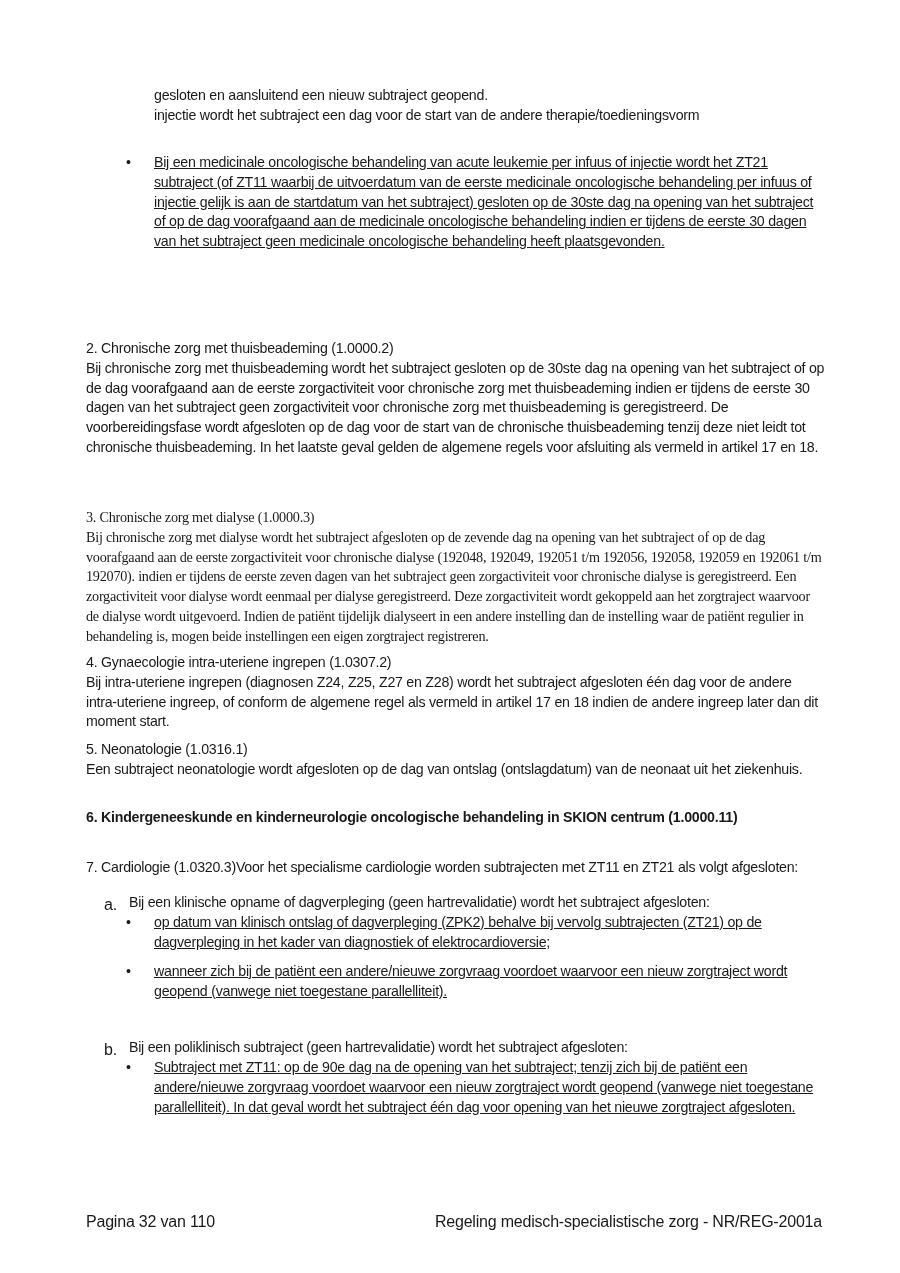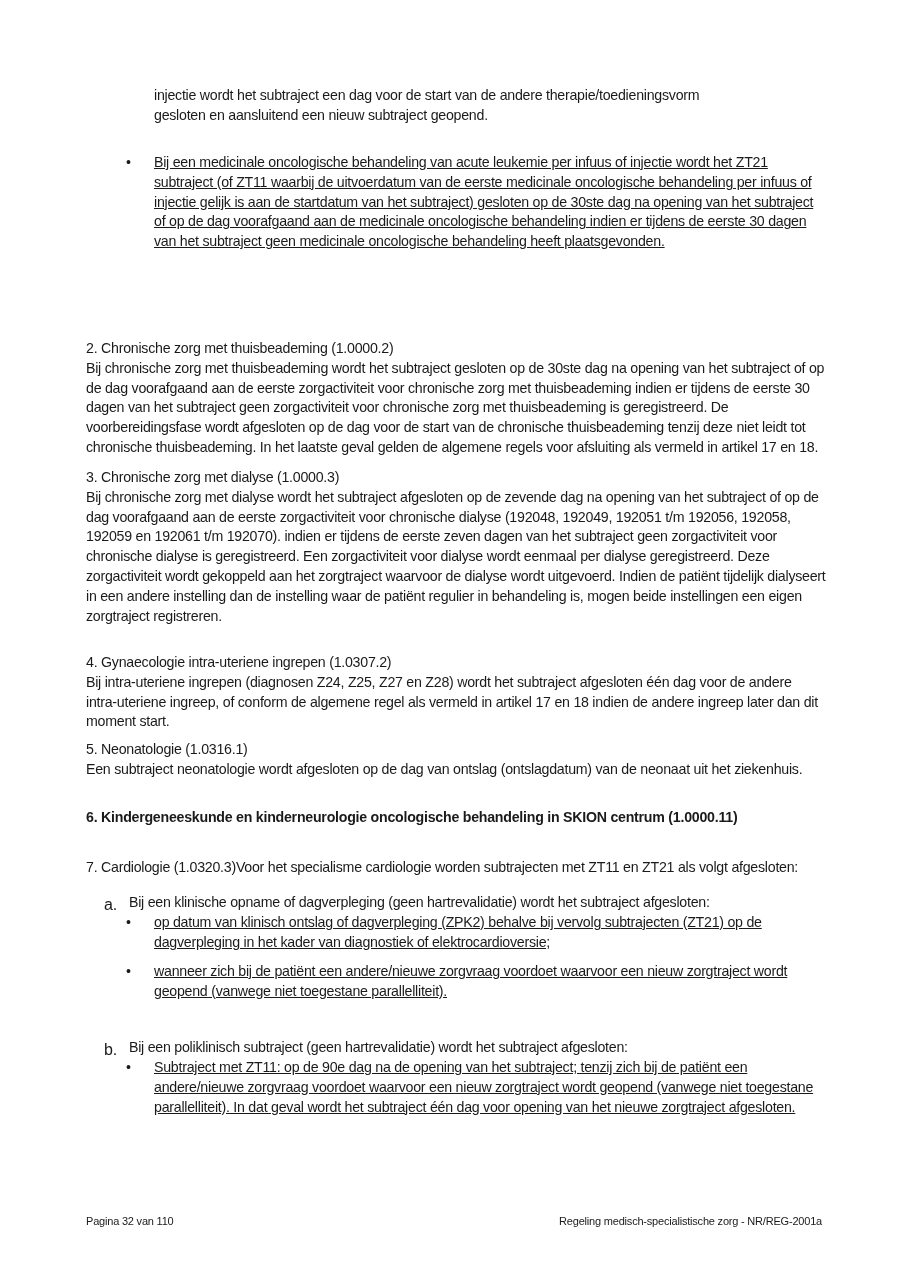--- a/index.html
+++ b/index.html
@@ -10,45 +10,45 @@
   .block { position: absolute; left: 86px; width: 740px; margin-top: 12px; }
   .para { margin: 0; }
   .indent-cont { position: absolute; left: 154px; width: 660px; }
   .bullet-row { position: absolute; left: 126px; width: 700px; }
   .bullet { position: absolute; left: 0; top: 0; width: 20px; }
   .bullet-text { position: absolute; left: 28px; width: 660px; text-decoration: underline; }
   .alpha-row { position: absolute; left: 104px; width: 720px; }
   .alpha-mark { position: absolute; left: 0; top: 2px; font-size: 16px; }
   .alpha-text { position: absolute; left: 25px; width: 700px; }
   .sub-bullet-row { position: absolute; left: 126px; width: 700px; }
-  .footer { position: absolute; top: 1212px; font-size: 11px; letter-spacing: -0.2px; }
+  .footer { position: absolute; top: 1212px; font-size: 16px; letter-spacing: -0.2px; }
   .footer-left { left: 86px; }
   .footer-right { right: 78px; }
 </style>
 </head>
 <body>
 
 <div class="page txt">
 
   <div class="indent-cont" style="top:86px;">
+    <div>gesloten en aansluitend een nieuw subtraject geopend.</div>
     <div>injectie wordt het subtraject een dag voor de start van de andere therapie/toedieningsvorm</div>
-    <div>gesloten en aansluitend een nieuw subtraject geopend.</div>
   </div>
 
   <div class="bullet-row" style="top:153px;">
     <span class="bullet">•</span>
     <div class="bullet-text">Bij een medicinale oncologische behandeling van acute leukemie per infuus of injectie wordt het ZT21 subtraject (of ZT11 waarbij de uitvoerdatum van de eerste medicinale oncologische behandeling per infuus of injectie gelijk is aan de startdatum van het subtraject) gesloten op de 30ste dag na opening van het subtraject of op de dag voorafgaand aan de medicinale oncologische behandeling indien er tijdens de eerste 30 dagen van het subtraject geen medicinale oncologische behandeling heeft plaatsgevonden.</div>
   </div>
 
   <div class="block" style="top:327px;">
     <p class="para">2. Chronische zorg met thuisbeademing (1.0000.2)</p>
     <p class="para">Bij chronische zorg met thuisbeademing wordt het subtraject gesloten op de 30ste dag na opening van het subtraject of op de dag voorafgaand aan de eerste zorgactiviteit voor chronische zorg met thuisbeademing indien er tijdens de eerste 30 dagen van het subtraject geen zorgactiviteit voor chronische zorg met thuisbeademing is geregistreerd. De voorbereidingsfase wordt afgesloten op de dag voor de start van de chronische thuisbeademing tenzij deze niet leidt tot chronische thuisbeademing. In het laatste geval gelden de algemene regels voor afsluiting als vermeld in artikel 17 en 18.</p>
   </div>
 
-  <div class="block" style="top:456px;">
+  <div class="block" style="top:496px;font-family:Liberation Serif, serif;">
     <p class="para">3. Chronische zorg met dialyse (1.0000.3)</p>
     <p class="para">Bij chronische zorg met dialyse wordt het subtraject afgesloten op de zevende dag na opening van het subtraject of op de dag voorafgaand aan de eerste zorgactiviteit voor chronische dialyse (192048, 192049, 192051 t/m 192056, 192058, 192059 en 192061 t/m 192070).  indien er tijdens de eerste zeven dagen van het subtraject geen zorgactiviteit voor chronische dialyse is geregistreerd. Een zorgactiviteit voor dialyse wordt eenmaal per dialyse geregistreerd. Deze zorgactiviteit wordt gekoppeld aan het zorgtraject waarvoor de dialyse wordt uitgevoerd. Indien de patiënt tijdelijk dialyseert in een andere instelling dan de instelling waar de patiënt regulier in behandeling is, mogen beide instellingen een eigen zorgtraject registreren.</p>
   </div>
 
   <div class="block" style="top:641px;">
     <p class="para">4. Gynaecologie intra-uteriene ingrepen (1.0307.2)</p>
     <p class="para">Bij intra-uteriene ingrepen (diagnosen Z24, Z25, Z27 en Z28) wordt het subtraject afgesloten één dag voor de andere intra-uteriene ingreep, of conform de algemene regel als vermeld in artikel 17 en 18 indien de andere ingreep later dan dit moment start.</p>
   </div>
 
   <div class="block" style="top:728px;">

